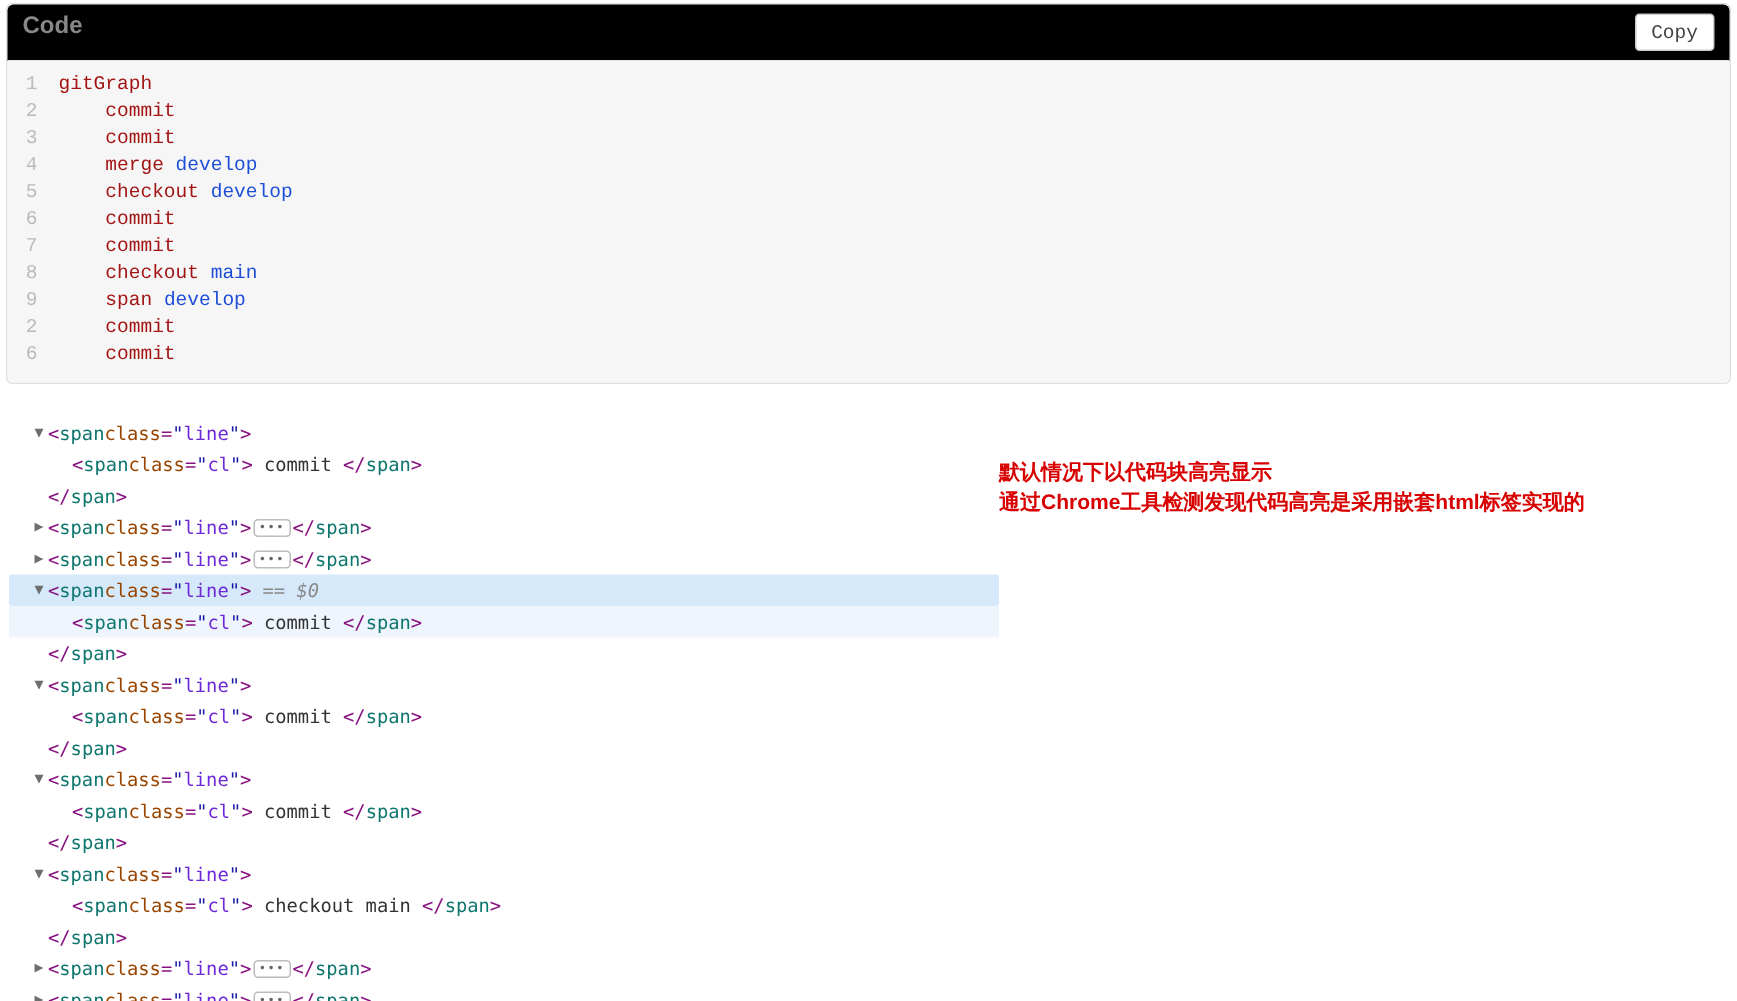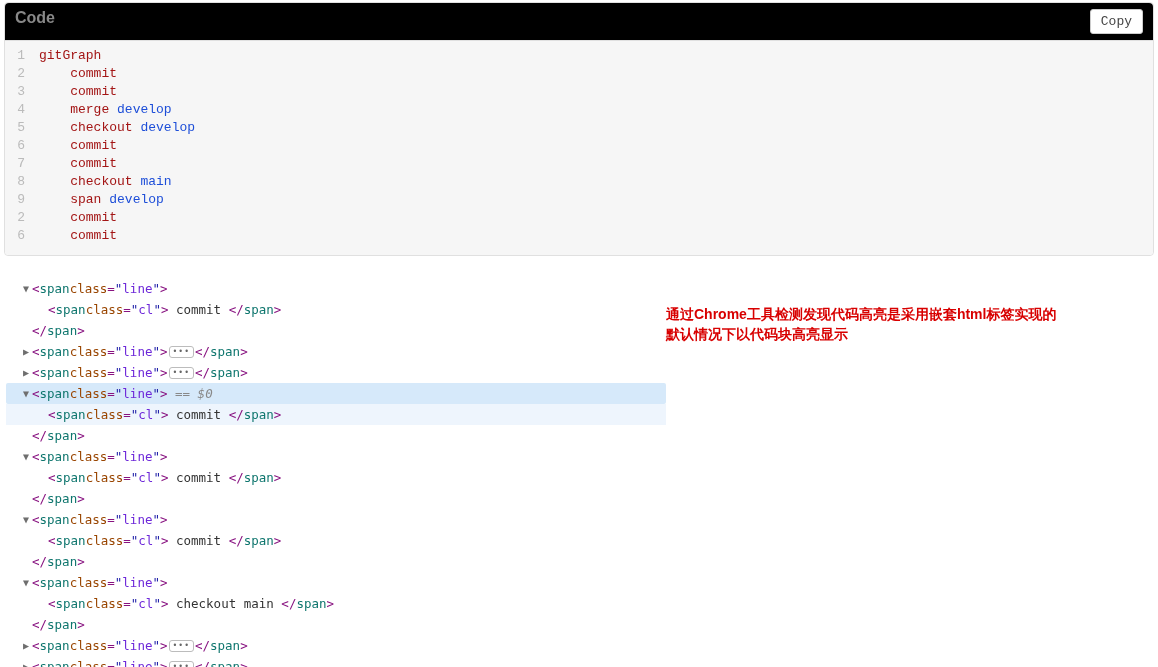--- a/index.html
+++ b/index.html
@@ -176,16 +176,16 @@
       <div class="node-row ind1"><span class="arrow">▼</span><span class="bracket">&lt;</span><span class="tag-name">span</span> <span class="attr-name">class</span><span class="bracket">=</span><span class="dq">"</span><span class="attr-val">line</span><span class="dq">"</span><span class="bracket">&gt;</span></div>
       <div class="node-row ind2"><span class="arrow blank">▶</span><span class="bracket">&lt;</span><span class="tag-name">span</span> <span class="attr-name">class</span><span class="bracket">=</span><span class="dq">"</span><span class="attr-val">cl</span><span class="dq">"</span><span class="bracket">&gt;</span><span class="txt"> commit </span><span class="bracket">&lt;/</span><span class="tag-name">span</span><span class="bracket">&gt;</span></div>
       <div class="node-row ind1"><span class="arrow blank">▶</span><span class="bracket">&lt;/</span><span class="tag-name">span</span><span class="bracket">&gt;</span></div>
       <div class="node-row ind1"><span class="arrow">▼</span><span class="bracket">&lt;</span><span class="tag-name">span</span> <span class="attr-name">class</span><span class="bracket">=</span><span class="dq">"</span><span class="attr-val">line</span><span class="dq">"</span><span class="bracket">&gt;</span></div>
       <div class="node-row ind2"><span class="arrow blank">▶</span><span class="bracket">&lt;</span><span class="tag-name">span</span> <span class="attr-name">class</span><span class="bracket">=</span><span class="dq">"</span><span class="attr-val">cl</span><span class="dq">"</span><span class="bracket">&gt;</span><span class="txt"> checkout main </span><span class="bracket">&lt;/</span><span class="tag-name">span</span><span class="bracket">&gt;</span></div>
       <div class="node-row ind1"><span class="arrow blank">▶</span><span class="bracket">&lt;/</span><span class="tag-name">span</span><span class="bracket">&gt;</span></div>
       <div class="node-row ind1"><span class="arrow">▶</span><span class="bracket">&lt;</span><span class="tag-name">span</span> <span class="attr-name">class</span><span class="bracket">=</span><span class="dq">"</span><span class="attr-val">line</span><span class="dq">"</span><span class="bracket">&gt;</span><span class="dots-icon">•••</span><span class="bracket">&lt;/</span><span class="tag-name">span</span><span class="bracket">&gt;</span></div>
       <div class="node-row ind1"><span class="arrow">▶</span><span class="bracket">&lt;</span><span class="tag-name">span</span> <span class="attr-name">class</span><span class="bracket">=</span><span class="dq">"</span><span class="attr-val">line</span><span class="dq">"</span><span class="bracket">&gt;</span><span class="dots-icon">•••</span><span class="bracket">&lt;/</span><span class="tag-name">span</span><span class="bracket">&gt;</span></div>
     </div>
   <div class="anno-col">
+    <div>默认情况下以代码块高亮显示</div>
     <div>通过Chrome工具检测发现代码高亮是采用嵌套html标签实现的</div>
-    <div>默认情况下以代码块高亮显示</div>
   </div>
 </div>
 
 </body></html>

